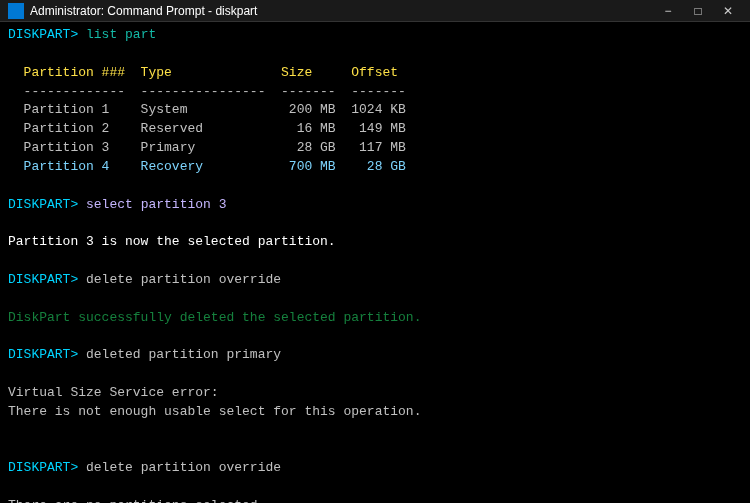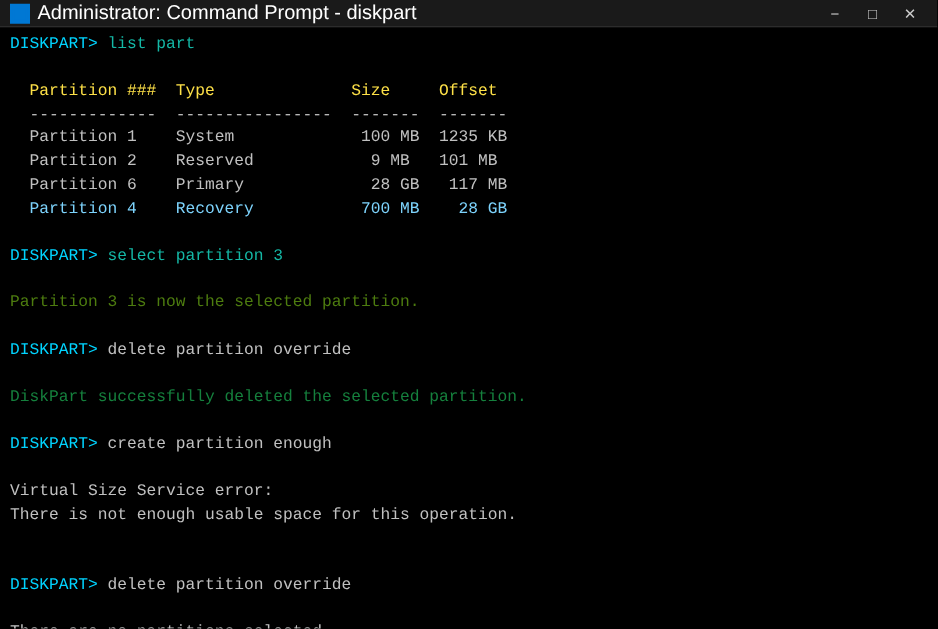--- a/index.html
+++ b/index.html
@@ -49,21 +49,21 @@
       display: flex;
       align-items: center;
       justify-content: center;
       font-size: 10px;
       color: white;
     }
 
     .title-bar-text {
       color: #fff;
       font-family: 'Segoe UI', Arial, sans-serif;
-      font-size: 16px;
+      font-size: 12px;
     }
 
     .title-bar-controls {
       display: flex;
       gap: 2px;
     }
 
     .title-btn {
       width: 28px;
       height: 18px;
@@ -108,37 +108,37 @@
       <button class="title-btn">−</button>
       <button class="title-btn">□</button>
       <button class="title-btn close">✕</button>
     </div>
   </div>
 
   <div class="terminal" id="terminal-content"><span style="color:#00d4ff">DISKPART&gt;</span><span style="color:#14b8a6"> list part</span>
 
 <span style="color:#fde047">  Partition ###  Type              Size     Offset</span>
 <span style="color:#c0c0c0">  -------------  ----------------  -------  -------</span>
-<span style="color:#c0c0c0">  Partition 1    System             100 MB  1235 KB</span>
-<span style="color:#c0c0c0">  Partition 2    Reserved            9 MB   101 MB</span>
-<span style="color:#c0c0c0">  Partition 6    Primary             28 GB   117 MB</span>
+<span style="color:#c0c0c0">  Partition 1    System             200 MB  1024 KB</span>
+<span style="color:#c0c0c0">  Partition 2    Reserved            16 MB   149 MB</span>
+<span style="color:#c0c0c0">  Partition 3    Primary             28 GB   117 MB</span>
 <span style="color:#7dd3fc">  Partition 4    Recovery           700 MB    28 GB</span>
 
-<span style="color:#00d4ff">DISKPART&gt;</span><span style="color:#14b8a6"> select partition 3</span>
+<span style="color:#00d4ff">DISKPART&gt;</span><span style="color:#c4b5fd"> select partition 3</span>
 
-<span style="color:#4d7c0f">Partition 3 is now the selected partition.</span>
+<span style="color:#ffffff">Partition 3 is now the selected partition.</span>
 
 <span style="color:#00d4ff">DISKPART&gt;</span><span style="color:#c0c0c0"> delete partition override</span>
 
 <span style="color:#15803d">DiskPart successfully deleted the selected partition.</span>
 
-<span style="color:#00d4ff">DISKPART&gt;</span><span style="color:#c0c0c0"> create partition enough</span>
+<span style="color:#00d4ff">DISKPART&gt;</span><span style="color:#c0c0c0"> deleted partition primary</span>
 
 <span style="color:#c0c0c0">Virtual Size Service error:</span>
-<span style="color:#c0c0c0">There is not enough usable space for this operation.</span>
+<span style="color:#c0c0c0">There is not enough usable select for this operation.</span>
 
 
 <span style="color:#00d4ff">DISKPART&gt;</span><span style="color:#c0c0c0"> delete partition override</span>
 
 <span style="color:#c0c0c0">There are no partitions selected.</span>
 
 
 
 
 

